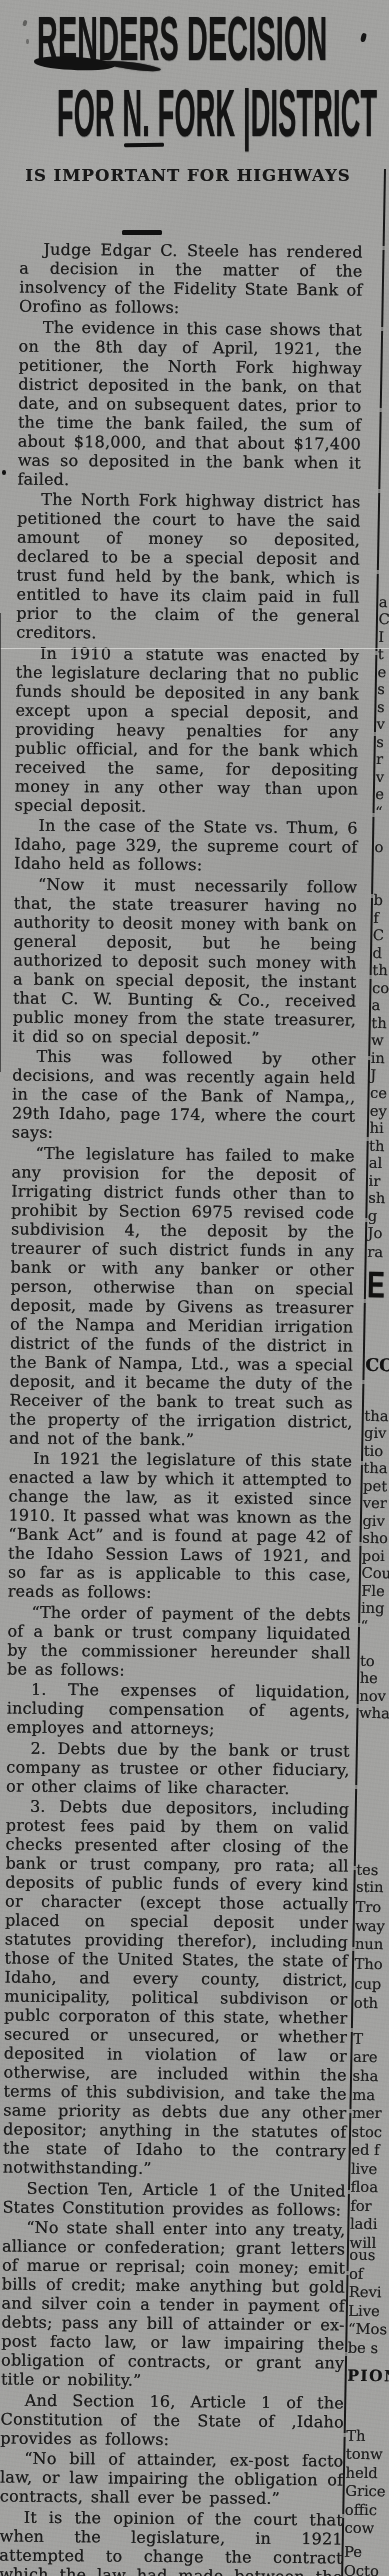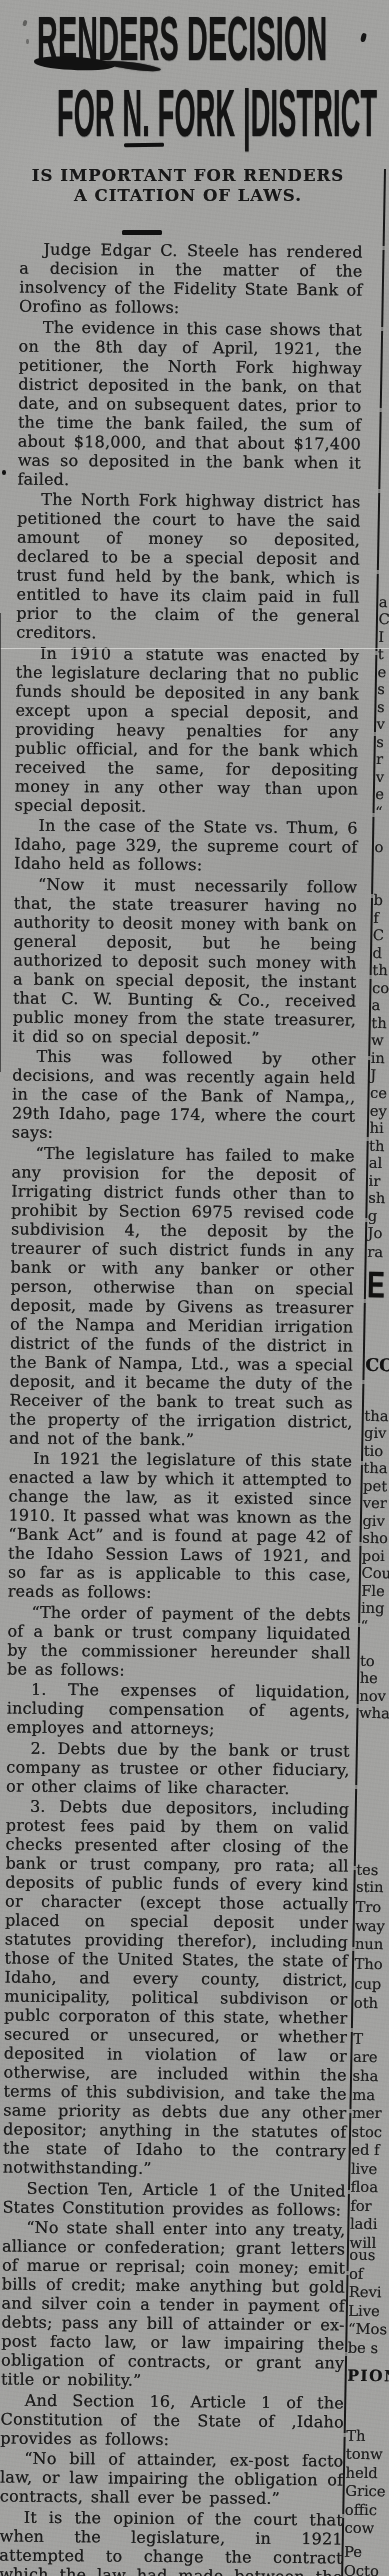--- a/index.html
+++ b/index.html
@@ -110,22 +110,21 @@
   <div class="speck1"></div>
   <div class="speck2"></div>
   <div class="comma-mark"></div>
   <div class="hl hl2">
     <span>FOR N. FORK |DISTRICT</span>
   </div>
 
   <div class="rule rule1"></div>
 
   <div class="subhead">
-    <div>IS IMPORTANT FOR RENDERS</div>
-    <div>A CITATION OF LAWS.</div>
+    <div>IS IMPORTANT FOR HIGHWAYS</div>
   </div>
 
   <div class="rule rule2"></div>
 
   <div class="article" id="article-body">
       <p class="para">Judge Edgar C. Steele has rendered a decision in the matter of the insolvency of the Fidelity State Bank of Orofino as follows:</p>
       <p class="para">The evidence in this case shows that on the 8th day of April, 1921, the petitioner, the North Fork highway district deposited in the bank, on that date, and on subsequent dates, prior to the time the bank failed, the sum of about $18,000, and that about $17,400 was so deposited in the bank when it failed.</p>
       <p class="para">The North Fork highway district has petitioned the court to have the said amount of money so deposited, declared to be a special deposit and trust fund held by the bank, which is entitled to have its claim paid in full prior to the claim of the general creditors.</p>
       <p class="para">In 1910 a statute was enacted by the legislature declaring that no public funds should be deposited in any bank except upon a special deposit, and providing heavy penalties for any public official, and for the bank which received the same, for depositing money in any other way than upon special deposit.</p>
       <p class="para">In the case of the State vs. Thum, 6 Idaho, page 329, the supreme court of Idaho held as follows:</p>

